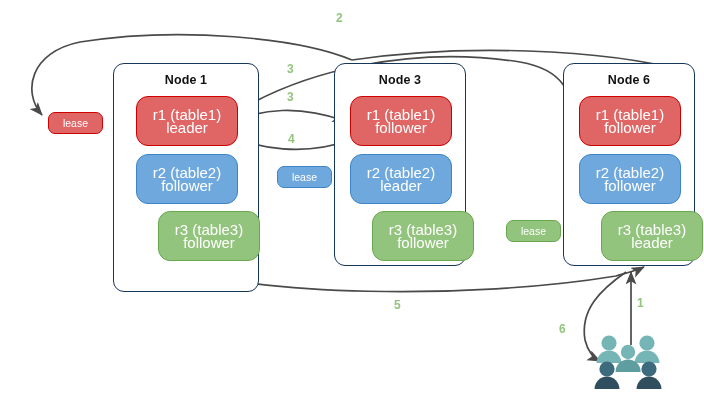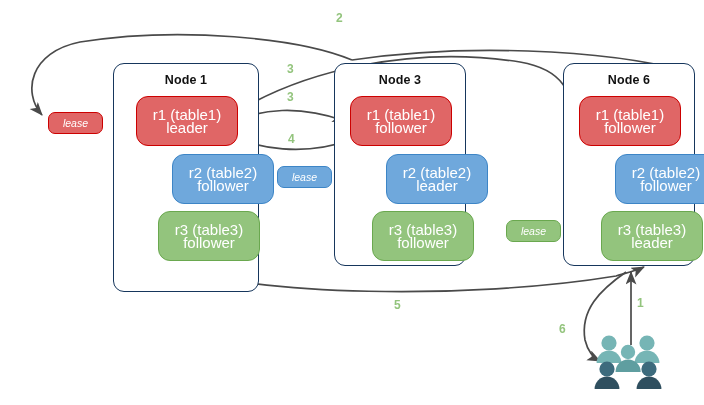--- a/index.html
+++ b/index.html
@@ -47,33 +47,32 @@
     display: flex;
     flex-direction: column;
     align-items: center;
     justify-content: center;
     color: #ffffff;
     font-size: 15px;
     line-height: 13.5px;
     text-align: center;
   }
   .replica.red   { background: #e06666; border: 1.4px solid #cc0000; }
-  .replica.blue  { background: #6fa8dc; border: 1.4px solid #3d85c6; margin-left: 36px; }
+  .replica.blue  { background: #6fa8dc; border: 1.4px solid #3d85c6; }
   .replica.green { background: #93c47d; border: 1.4px solid #6aa84f; margin-left: 22px; }
 
   .lease {
     position: absolute;
     box-sizing: border-box;
     border-radius: 7px;
     display: flex;
     align-items: center;
     justify-content: center;
     color: #ffffff;
     font-size: 10.5px;
-    font-style: italic;
   }
   .lease.red   { background: #e06666; border: 1.4px solid #cc0000; }
   .lease.blue  { background: #6fa8dc; border: 1.4px solid #3d85c6; }
   .lease.green { background: #93c47d; border: 1.4px solid #6aa84f; }
 
   .step-label {
     position: absolute;
     color: #93c47d;
     font-size: 12px;
     font-weight: bold;

